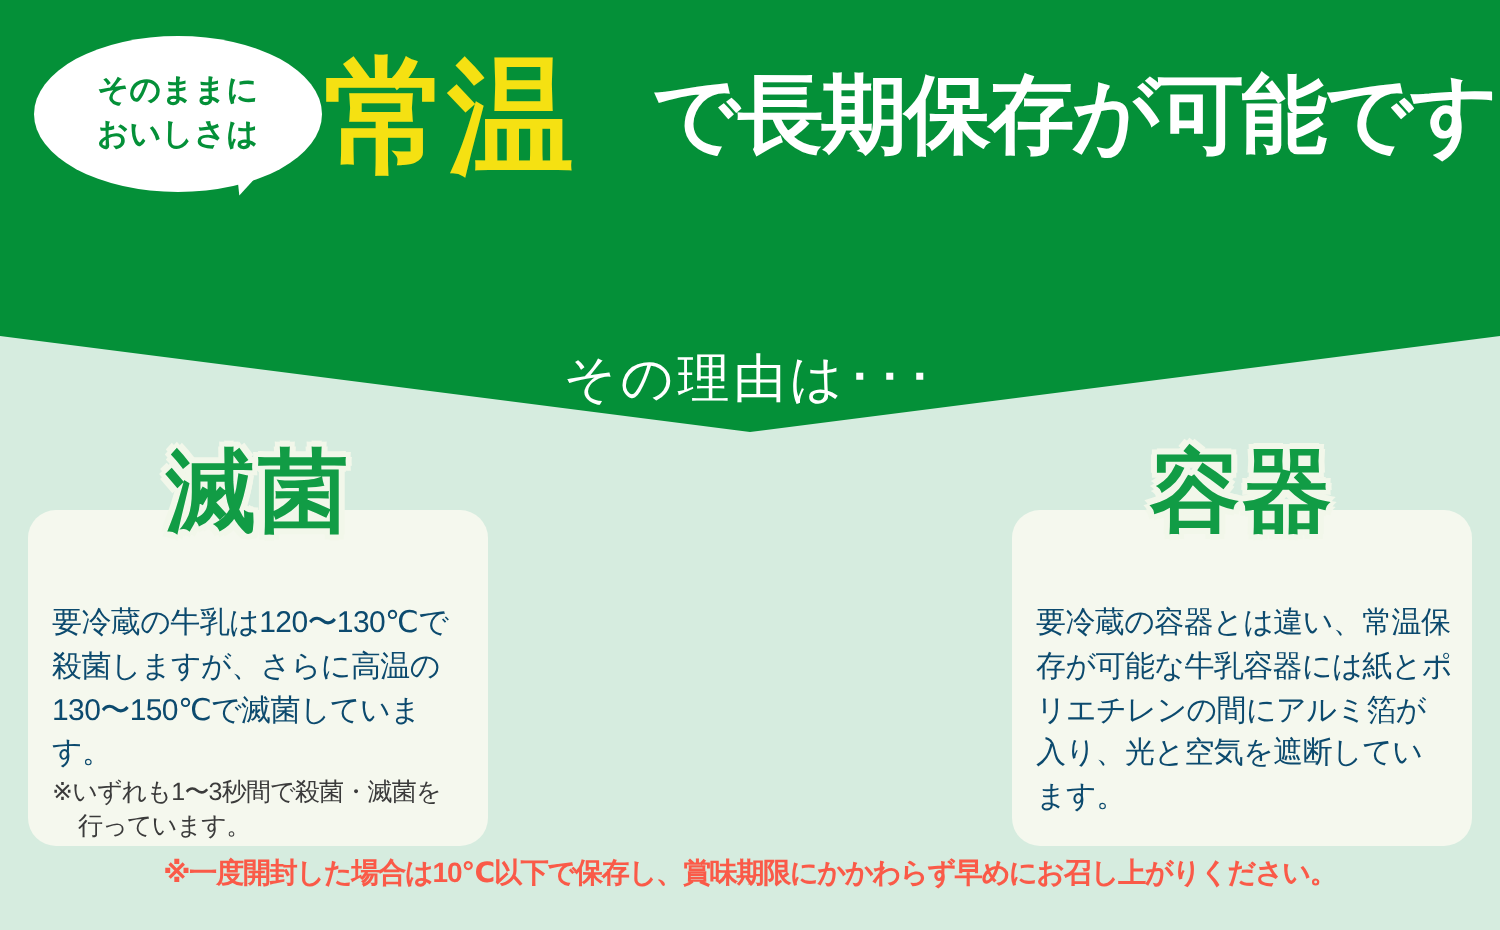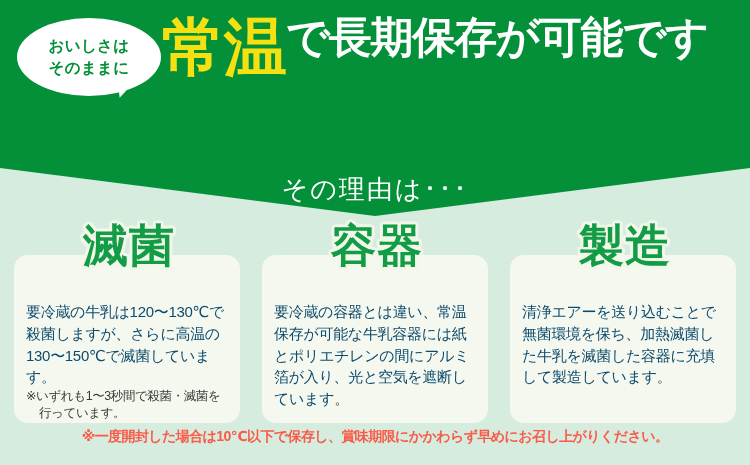--- a/index.html
+++ b/index.html
@@ -75,36 +75,38 @@
   }
 
   
   .headline {
     position: absolute;
     left: 162px;
     top: 16px;
     width: 586px;
     height: 86px;
     display: flex;
+    align-items: center;
     white-space: nowrap;
   }
   .headline .kw {
     color: #f5e112;
     font-size: 63px;
     font-weight: bold;
     line-height: 1;
     letter-spacing: -1px;
   }
   .headline .rest {
     color: #ffffff;
     font-size: 43px;
     font-weight: bold;
     line-height: 1;
     letter-spacing: -1.2px;
     padding-bottom: 2px;
+    margin-left: 40px;
   }
 
   
   .lead {
     position: absolute;
     left: 9px;
     top: 108px;
     width: 738px;
     color: #ffffff;
     font-size: 20.5px;
@@ -198,22 +200,22 @@
 </head>
 <body>
 
 <div id="root">
 
   <div class="banner"></div>
 
   <div class="bubble-tail"></div>
   <div class="bubble">
     <div class="bubble-text">
+      <span>そのままに</span>
       <span>おいしさは</span>
-      <span>そのままに</span>
     </div>
   </div>
 
   <div class="headline">
     <span class="kw">常温</span>
     <span class="rest">で長期保存が可能です</span>
   </div>
 
 
   <div class="reason">その理由は･･･</div>
@@ -227,22 +229,18 @@
         <span>※いずれも1〜3秒間で殺菌・滅菌を</span>
         <span class="indent">行っています。</span>
       </div>
     </div>
 
     <div class="card">
       <div class="card-title">容器</div>
       <div class="card-body">要冷蔵の容器とは違い、常温保存が可能な牛乳容器には紙とポリエチレンの間にアルミ箔が入り、光と空気を遮断しています。</div>
     </div>
 
-    <div class="card">
-      <div class="card-title">製造</div>
-      <div class="card-body">清浄エアーを送り込むことで無菌環境を保ち、加熱滅菌した牛乳を滅菌した容器に充填して製造しています。</div>
-    </div>
 
   </div>
 
   <div class="footer">※一度開封した場合は10℃以下で保存し、賞味期限にかかわらず早めにお召し上がりください。</div>
 
 </div>
 
 </body></html>

